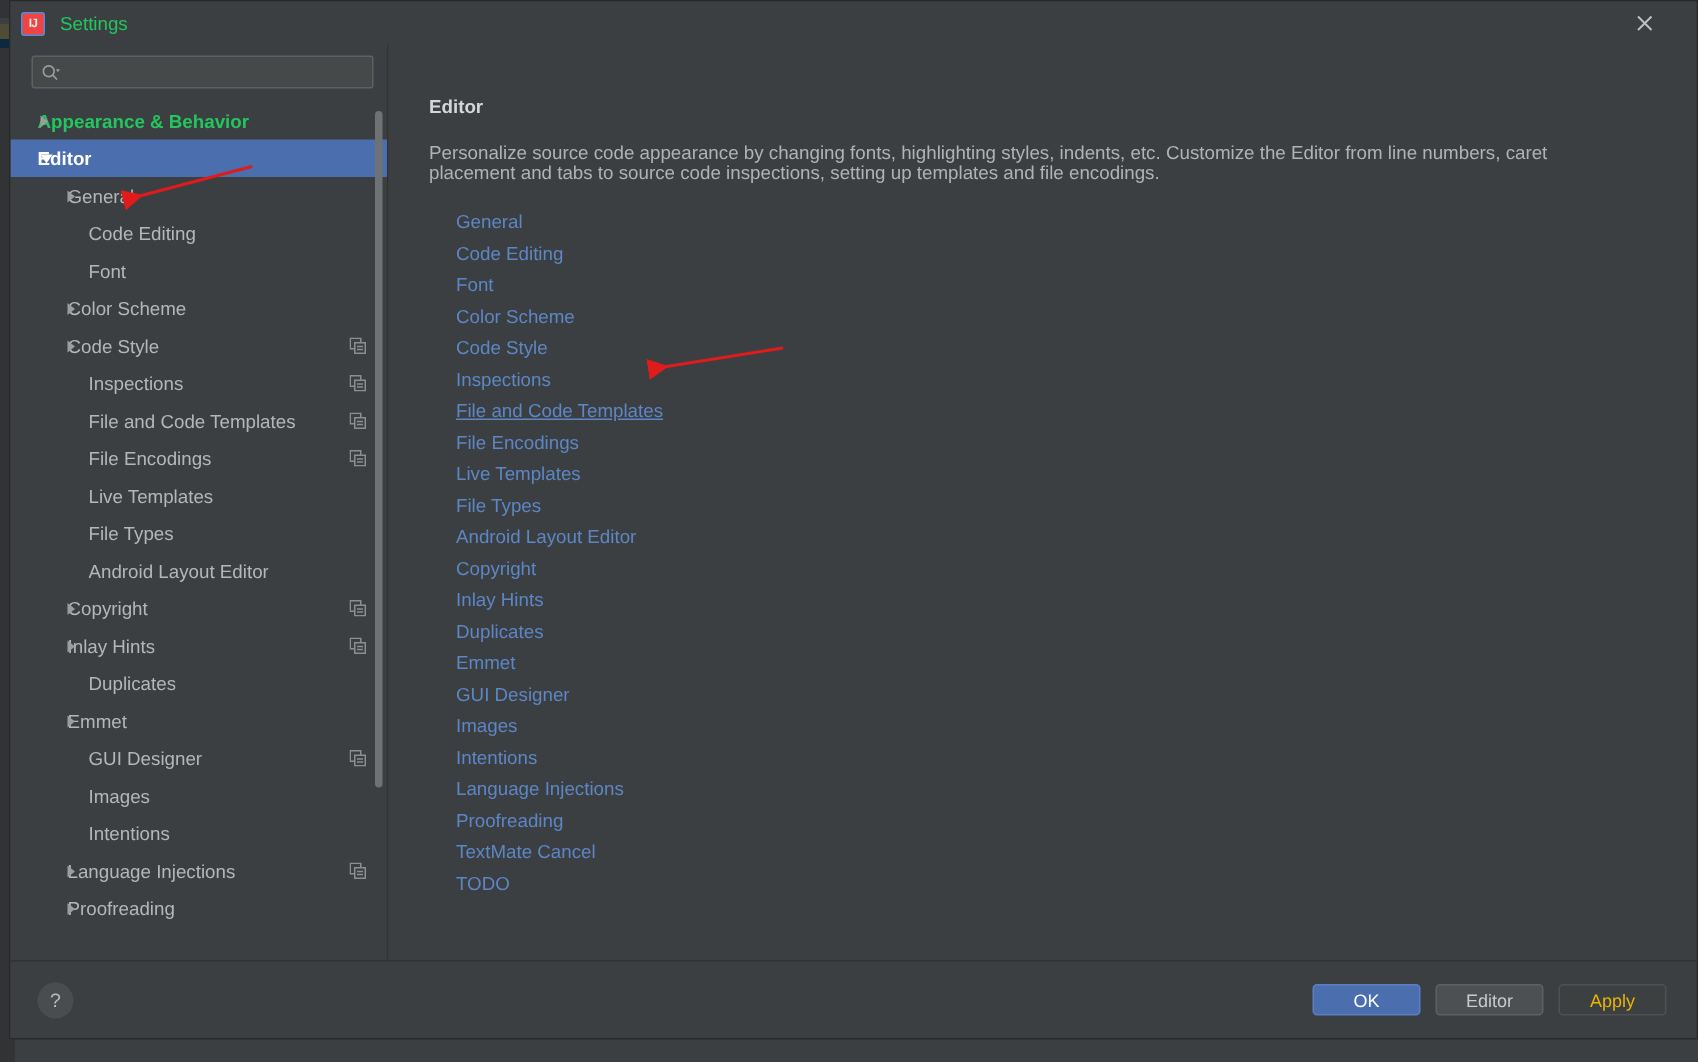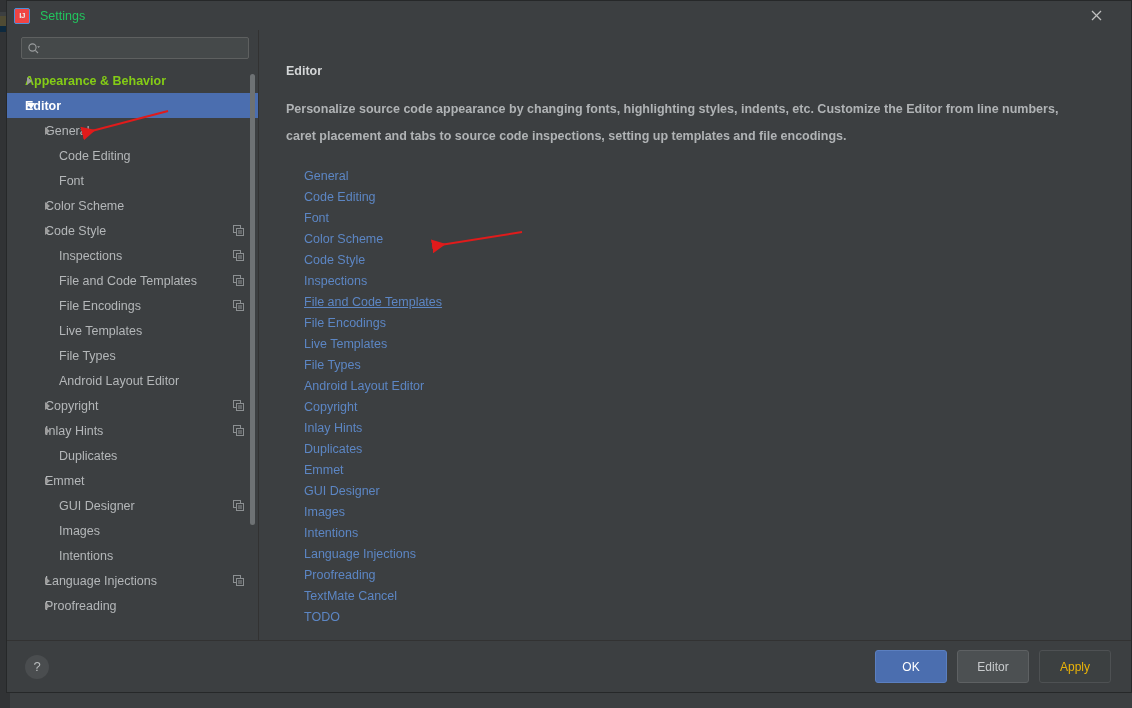--- a/index.html
+++ b/index.html
@@ -102,21 +102,21 @@
     display: flex; align-items: center;
     padding-left: 18px; padding-right: 22px;
     font-size: 12.5px; color: #b4b7b9;
     cursor: default; position: relative;
     white-space: nowrap;
   }
   .tree-item.depth1 { padding-left: 38px; }
   .tree-item.depth1.leaf { padding-left: 52px; }
   .tree-item.depth0.leaf { padding-left: 34px; }
   .tree-item.selected { background: #4b6eaf; color: #ffffff; }
-  .tree-item.bold { font-weight: bold; color: #84cc16; }
+  .tree-item.bold { font-weight: bold; color: #22c55e; }
   .tree-item.selected.bold { color: #ffffff; }
   .tree-arrow {
     position: absolute;
     width: 0; height: 0;
     border-left: 5px solid #9d9d9d;
     border-top: 4px solid transparent;
     border-bottom: 4px solid transparent;
   }
   .tree-item.depth0 > .tree-arrow { left: 20px; }
   .tree-item.depth1 > .tree-arrow { left: 38px; }
@@ -154,24 +154,23 @@
     padding: 34px 24px 0 27px;
     overflow: hidden;
     position: relative;
   }
   #content-title {
     font-size: 12.5px; font-weight: bold; color: #d4d6d7;
     margin: 0 0 18px 0;
   }
   #content-desc {
     font-size: 12.5px; color: #b0b3b5;
-    line-height: 27px;
+    line-height: 13px;
     margin: 0 0 16px 0;
     max-width: 800px;
-    font-weight: bold;
   }
   #link-list { padding-left: 18px; }
   .content-link {
     display: block;
     font-size: 12.5px;
     color: #5c86c4;
     line-height: 21px;
     text-decoration: none;
     width: fit-content;
     cursor: pointer;
@@ -188,21 +187,21 @@
   }
   #help-button {
     width: 24px; height: 24px; border-radius: 50%;
     background: #4a4d4f;
     color: #b9bcbd; font-size: 13px;
     display: flex; align-items: center; justify-content: center;
     cursor: pointer;
   }
   #footer-buttons { margin-left: auto; display: flex; gap: 10px; }
   .dlg-button {
-    min-width: 72px; height: 33px;
+    min-width: 72px; height: 21px;
     padding: 0 12px;
     font-size: 12px;
     border-radius: 3px;
     display: flex; align-items: center; justify-content: center;
     cursor: pointer;
     font-family: "Liberation Sans", sans-serif;
   }
   .dlg-button.primary {
     background: #4b6eaf; border: 1px solid #5b7fc0; color: #ffffff;
   }

